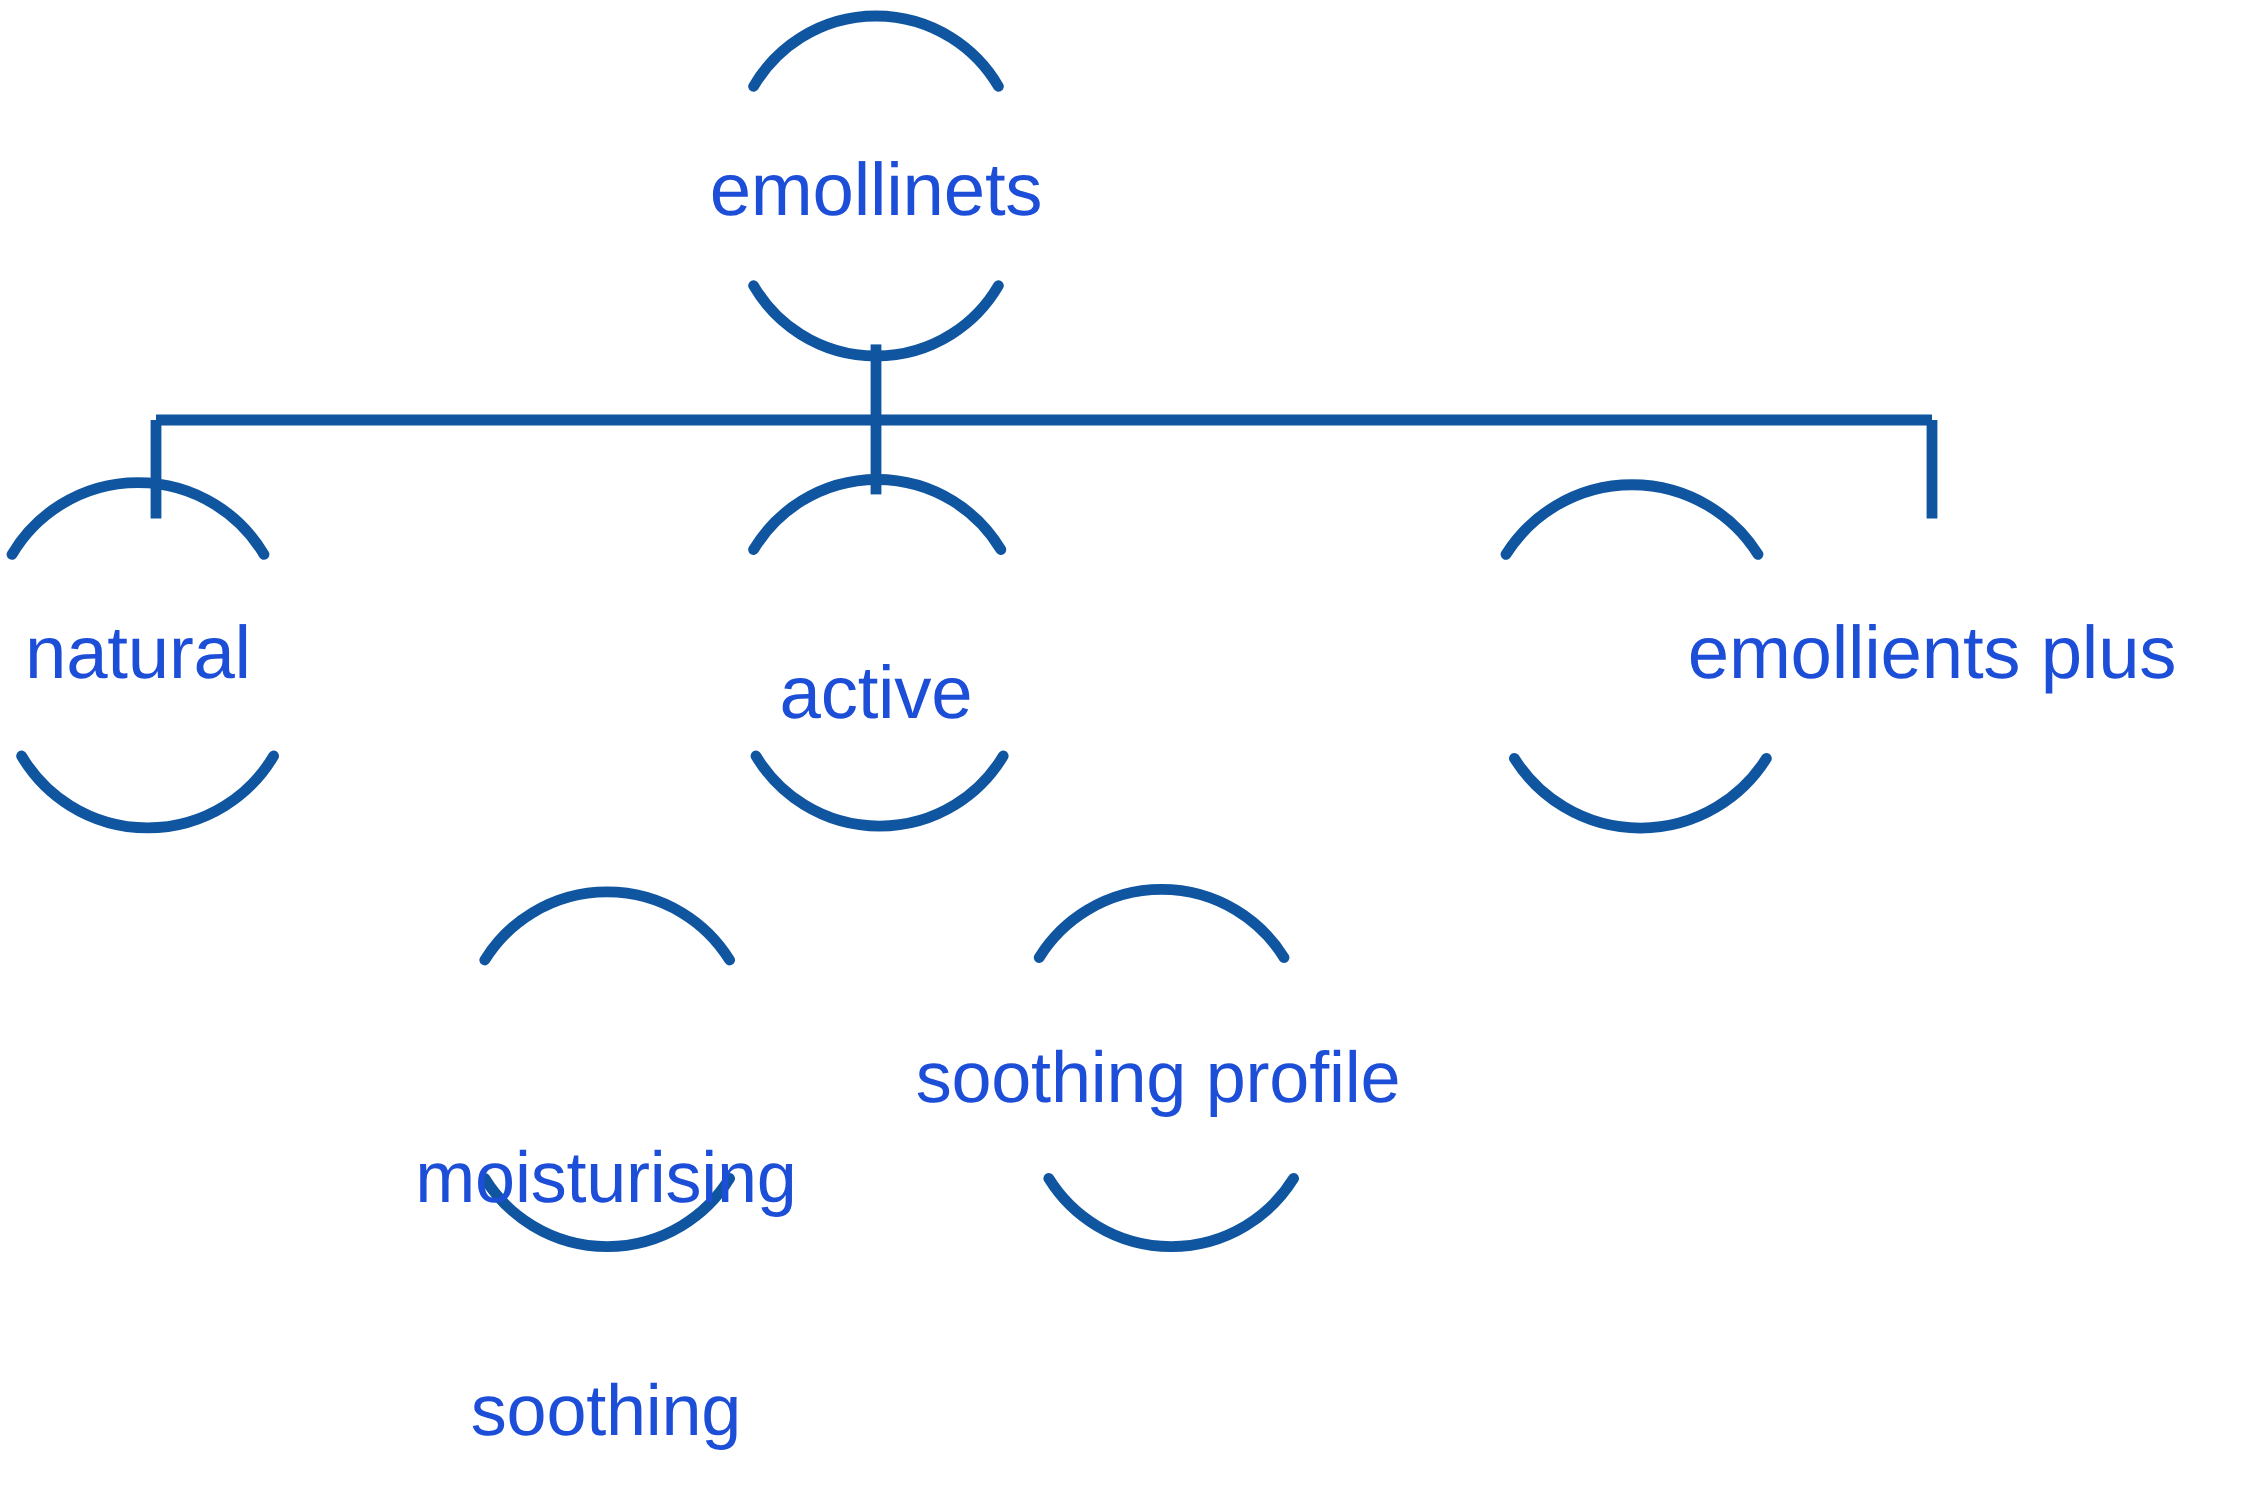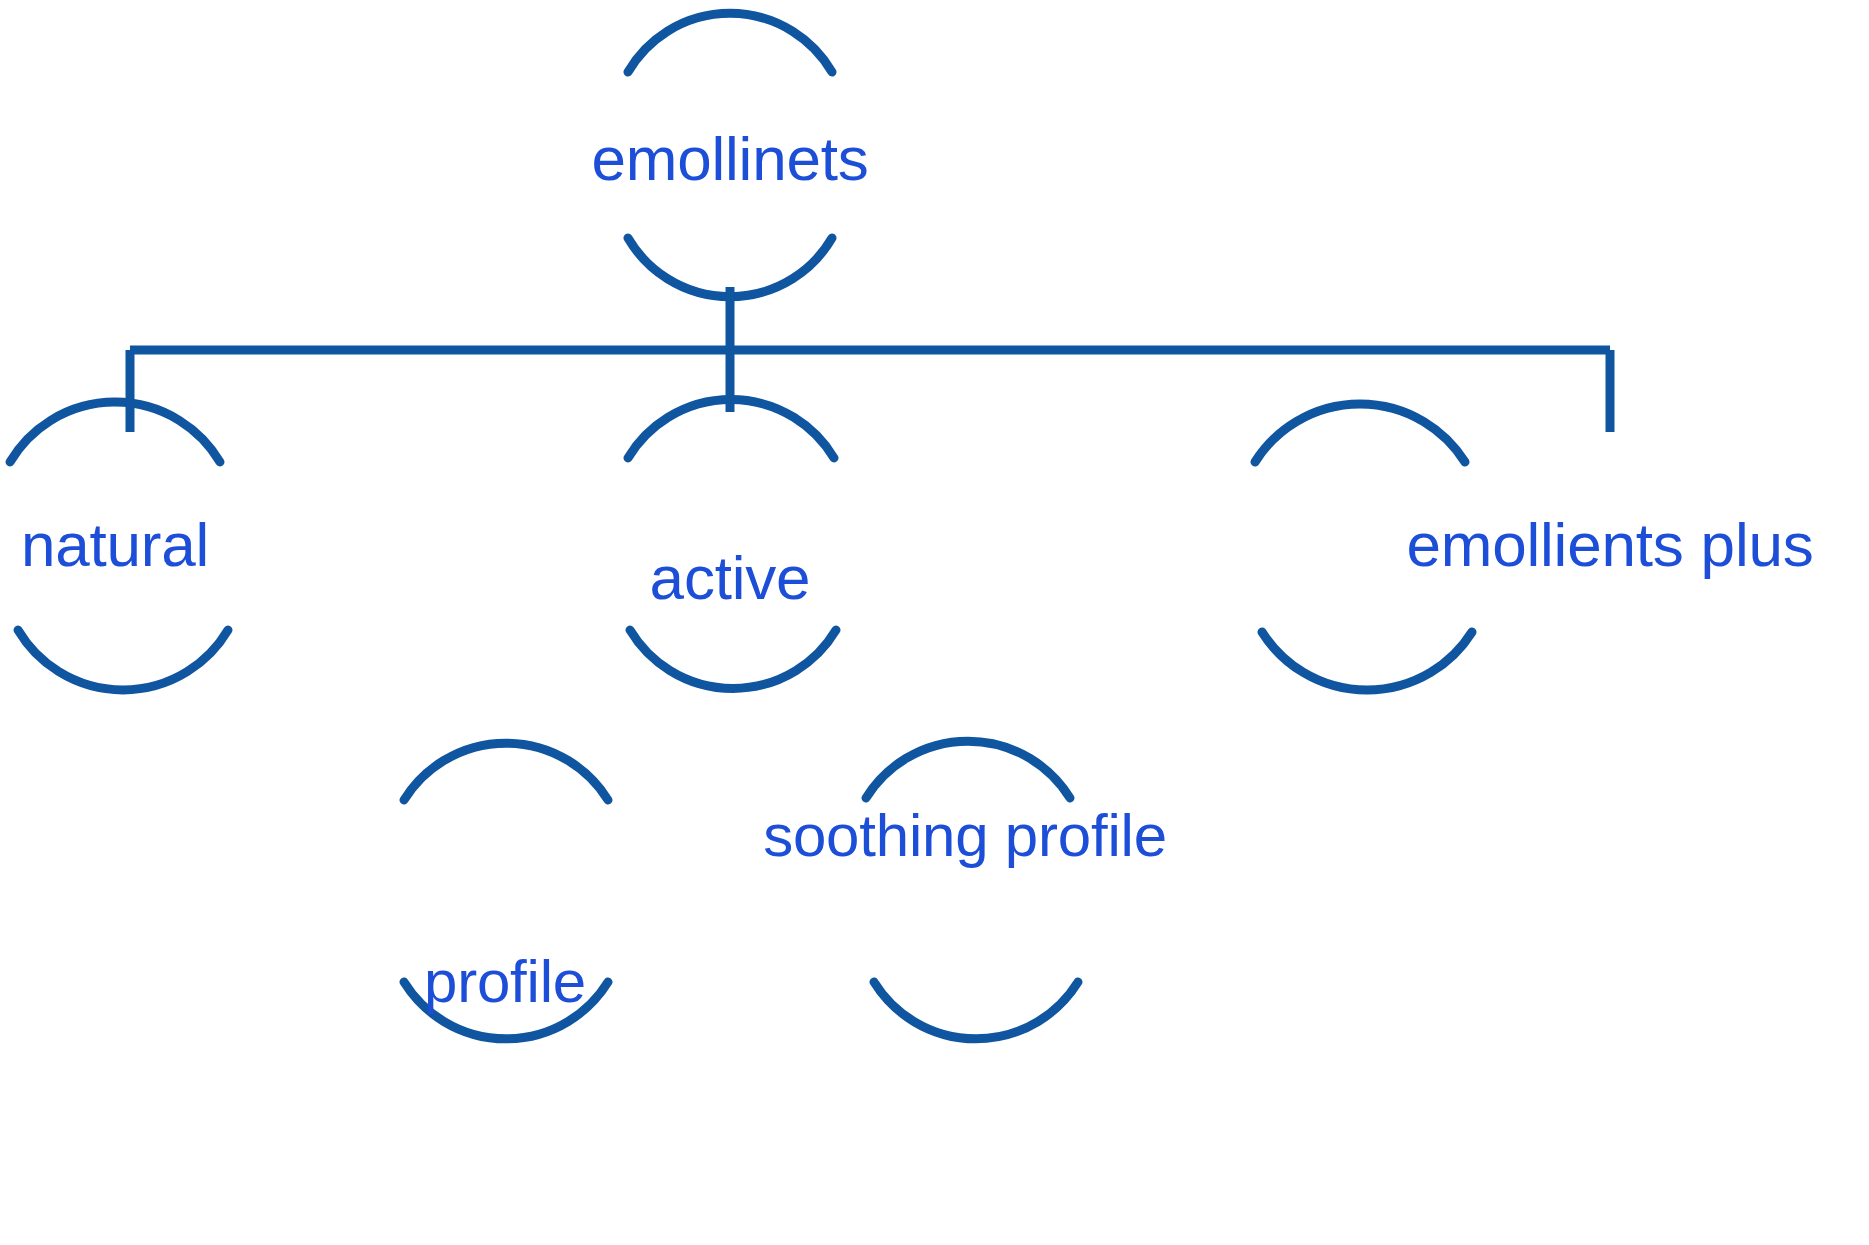--- a/index.html
+++ b/index.html
@@ -77,18 +77,19 @@
 
   <div class="node-label lvl-1" style="left:430px; top:126px; width:600px;">emollinets</div>
 
   <div class="node-label lvl-2" style="left:-185px; top:512px; width:600px;">natural</div>
 
   <div class="node-label lvl-2" style="left:430px; top:512px; width:600px;margin-top:33px;">active</div>
 
   <div class="node-label lvl-2" style="left:1160px; top:512px; width:900px;">emollients plus</div>
 
   <div class="node-label lvl-3" style="left:205px; top:820px; width:600px;">
-    <div>profile</div>
+    <div>moisturising</div>
+    <div>soothing</div>
   </div>
 
-  <div class="node-label lvl-3" style="left:615px; top:804px; width:700px;">soothing profile</div>
+  <div class="node-label lvl-3" style="left:615px; top:866px; width:700px;">soothing profile</div>
 
 </div>
 
 </body></html>

